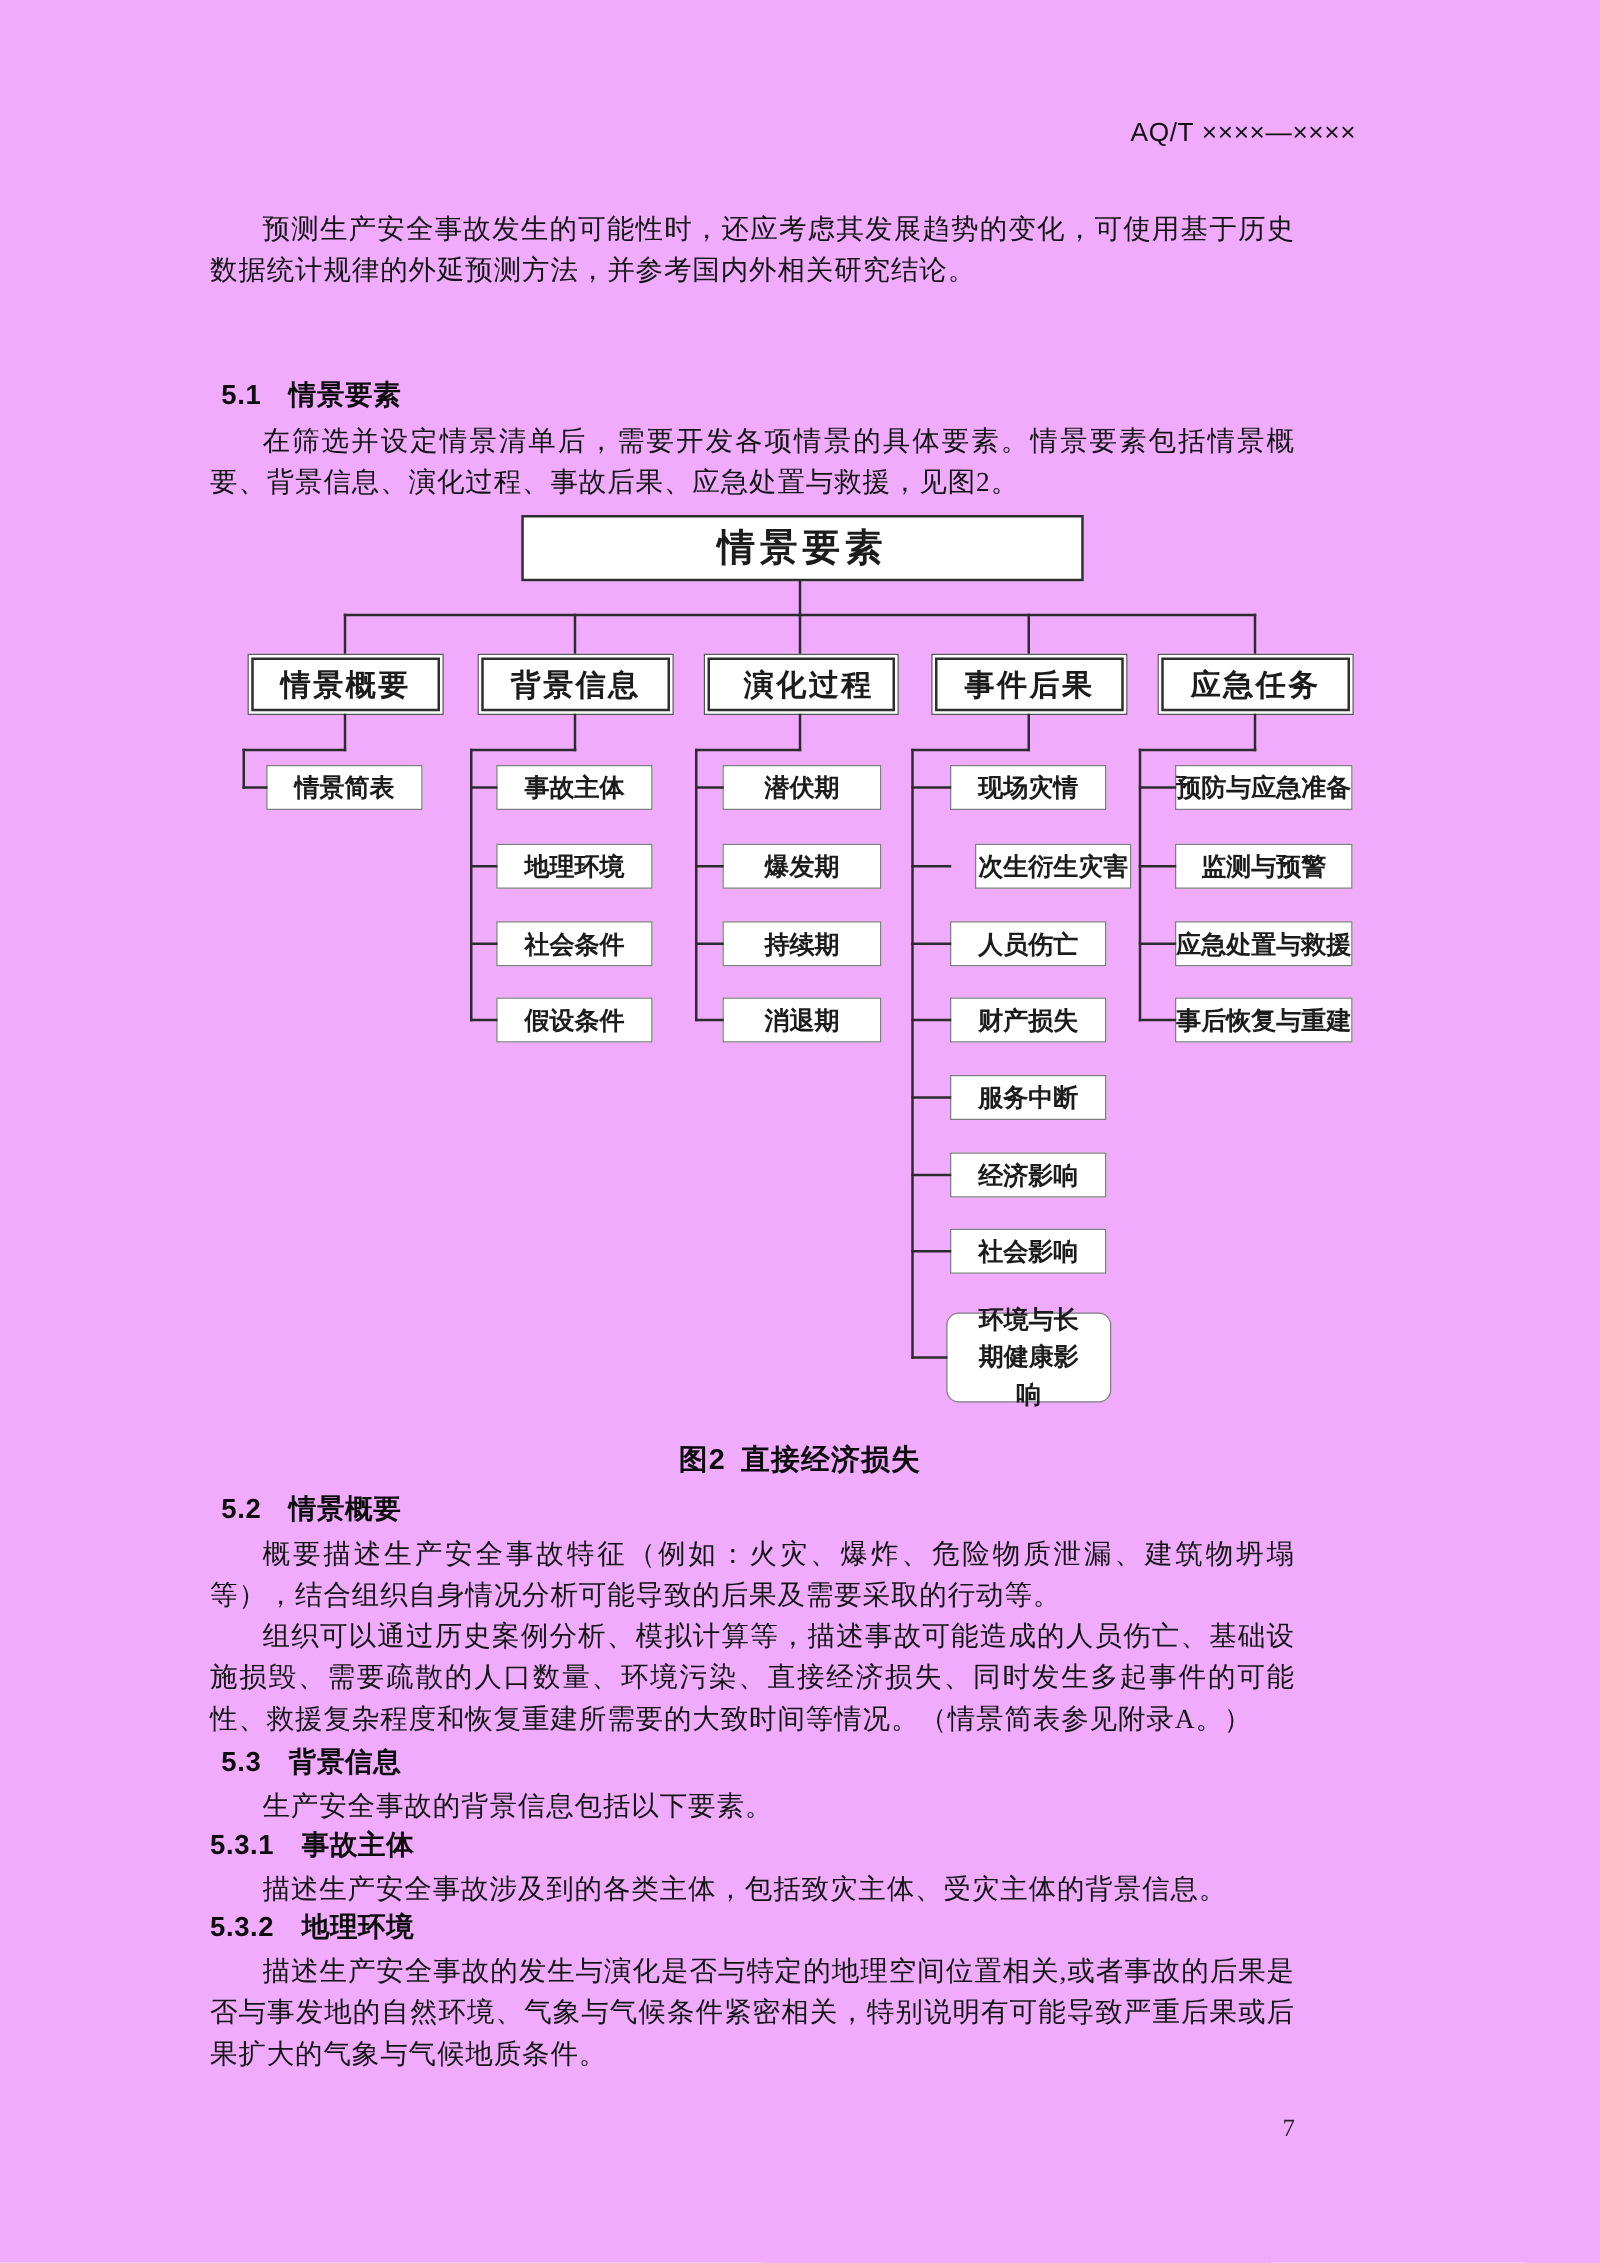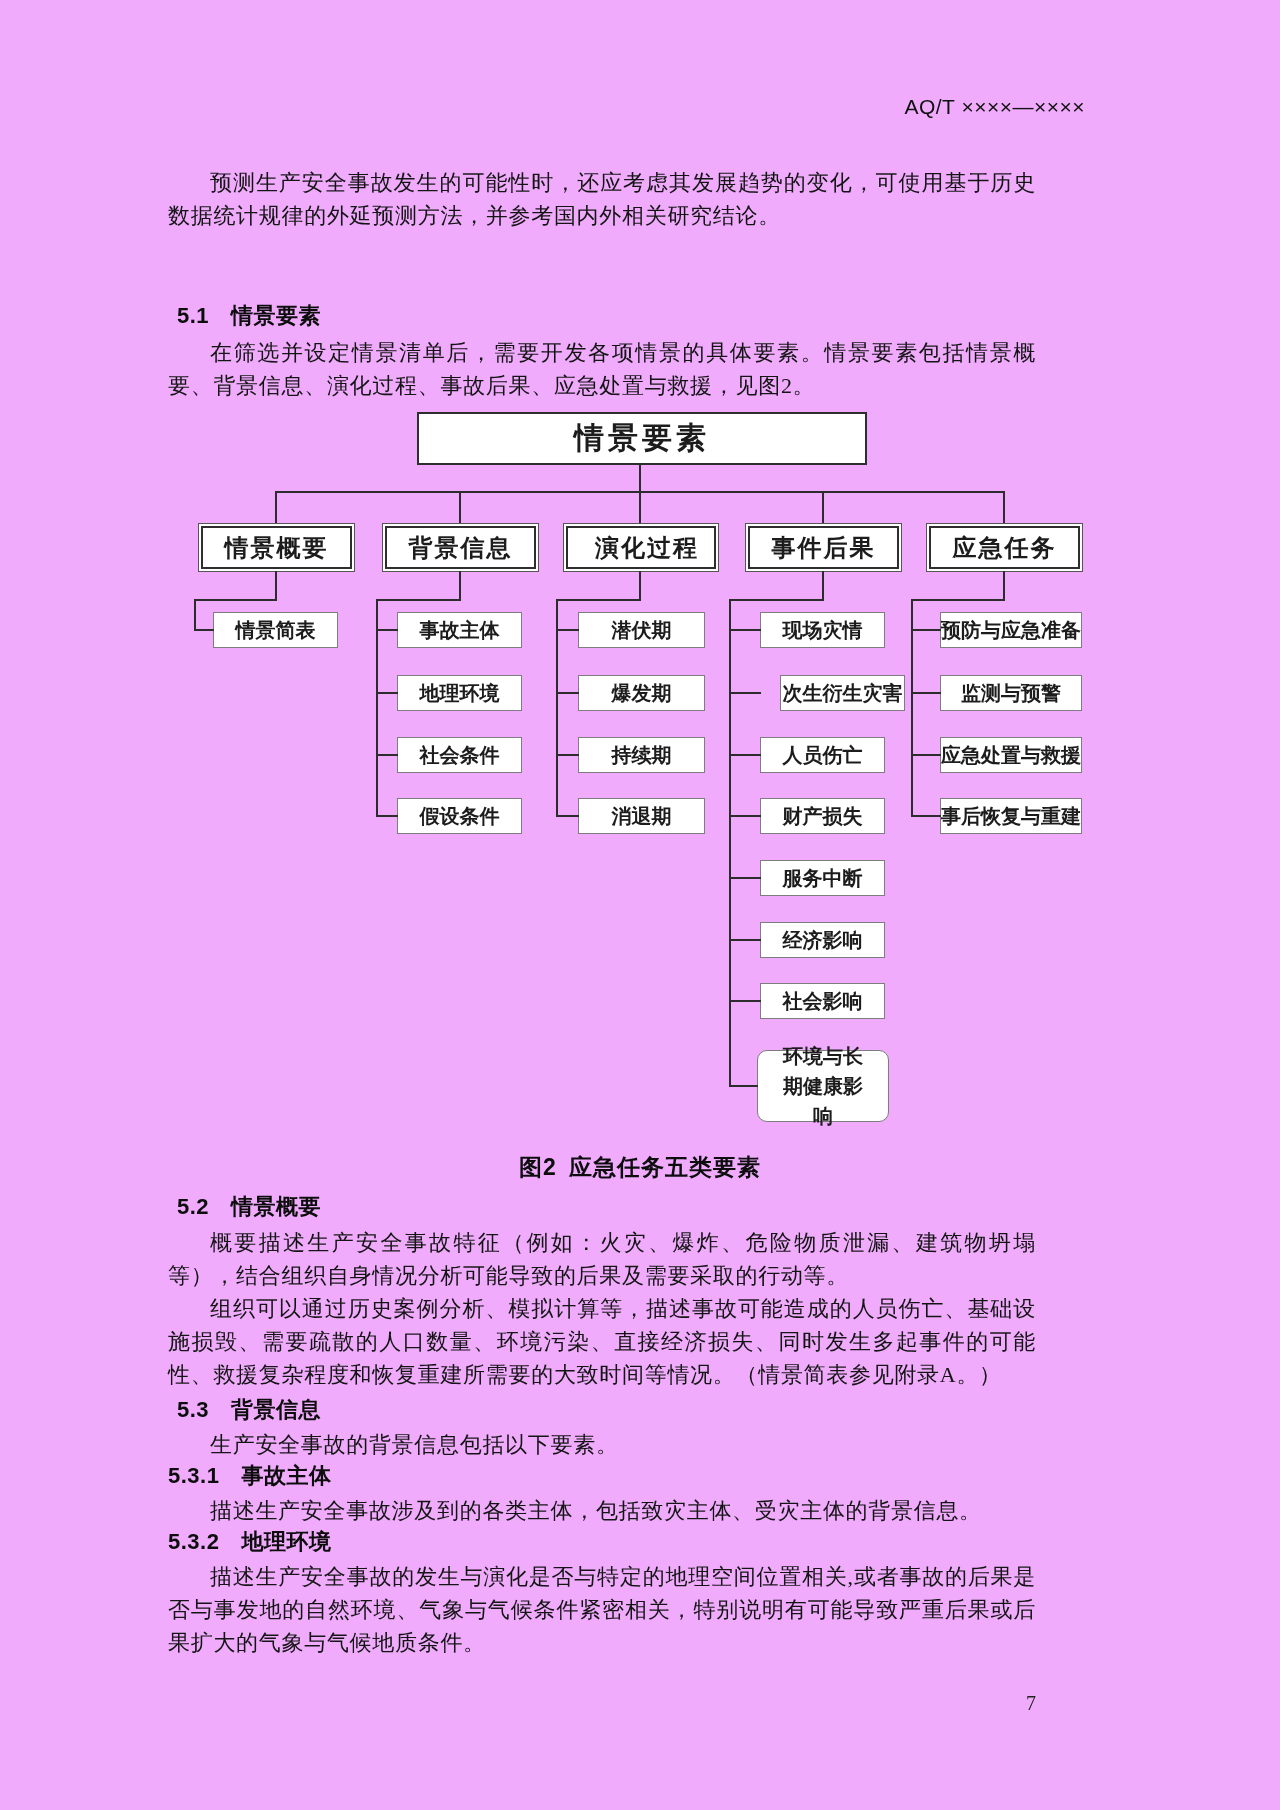--- a/index.html
+++ b/index.html
@@ -147,21 +147,21 @@
       <div class="dg-box dg-child" style="left: 940px; top: 675px; width: 142px; height: 36px;">监测与预警</div>
       <div class="dg-line" style="left: 911px; top: 692px; width: 30px; height: 2px;"></div>
       <div class="dg-box dg-child" style="left: 940px; top: 737px; width: 142px; height: 36px;">应急处置与救援</div>
       <div class="dg-line" style="left: 911px; top: 754px; width: 30px; height: 2px;"></div>
       <div class="dg-box dg-child" style="left: 940px; top: 798px; width: 142px; height: 36px;">事后恢复与重建</div>
       <div class="dg-line" style="left: 911px; top: 815px; width: 30px; height: 2px;"></div>
       <div class="dg-line" style="left: 911px; top: 599px; width: 2px; height: 218px;"></div>
     </div>
 
   <div class="abs caption">
-    <span class="cap-label">图2</span><span>应急任务五类要素</span>
+    <span class="cap-label">图2</span><span>直接经济损失</span>
   </div>
 
   <div class="abs heading h-l2" style="top:1192px">
     <span class="num">5.2</span><span>情景概要</span>
   </div>
 
   <div class="abs para indent" style="top:1226px">概要描述生产安全事故特征（例如：火灾、爆炸、危险物质泄漏、建筑物坍塌等），结合组织自身情况分析可能导致的后果及需要采取的行动等。</div>
   <div class="abs para indent" style="top:1292px">组织可以通过历史案例分析、模拟计算等，描述事故可能造成的人员伤亡、基础设施损毁、需要疏散的人口数量、环境污染、直接经济损失、同时发生多起事件的可能性、救援复杂程度和恢复重建所需要的大致时间等情况。（情景简表参见附录A。）</div>
 
   <div class="abs heading h-l2" style="top:1395px">

